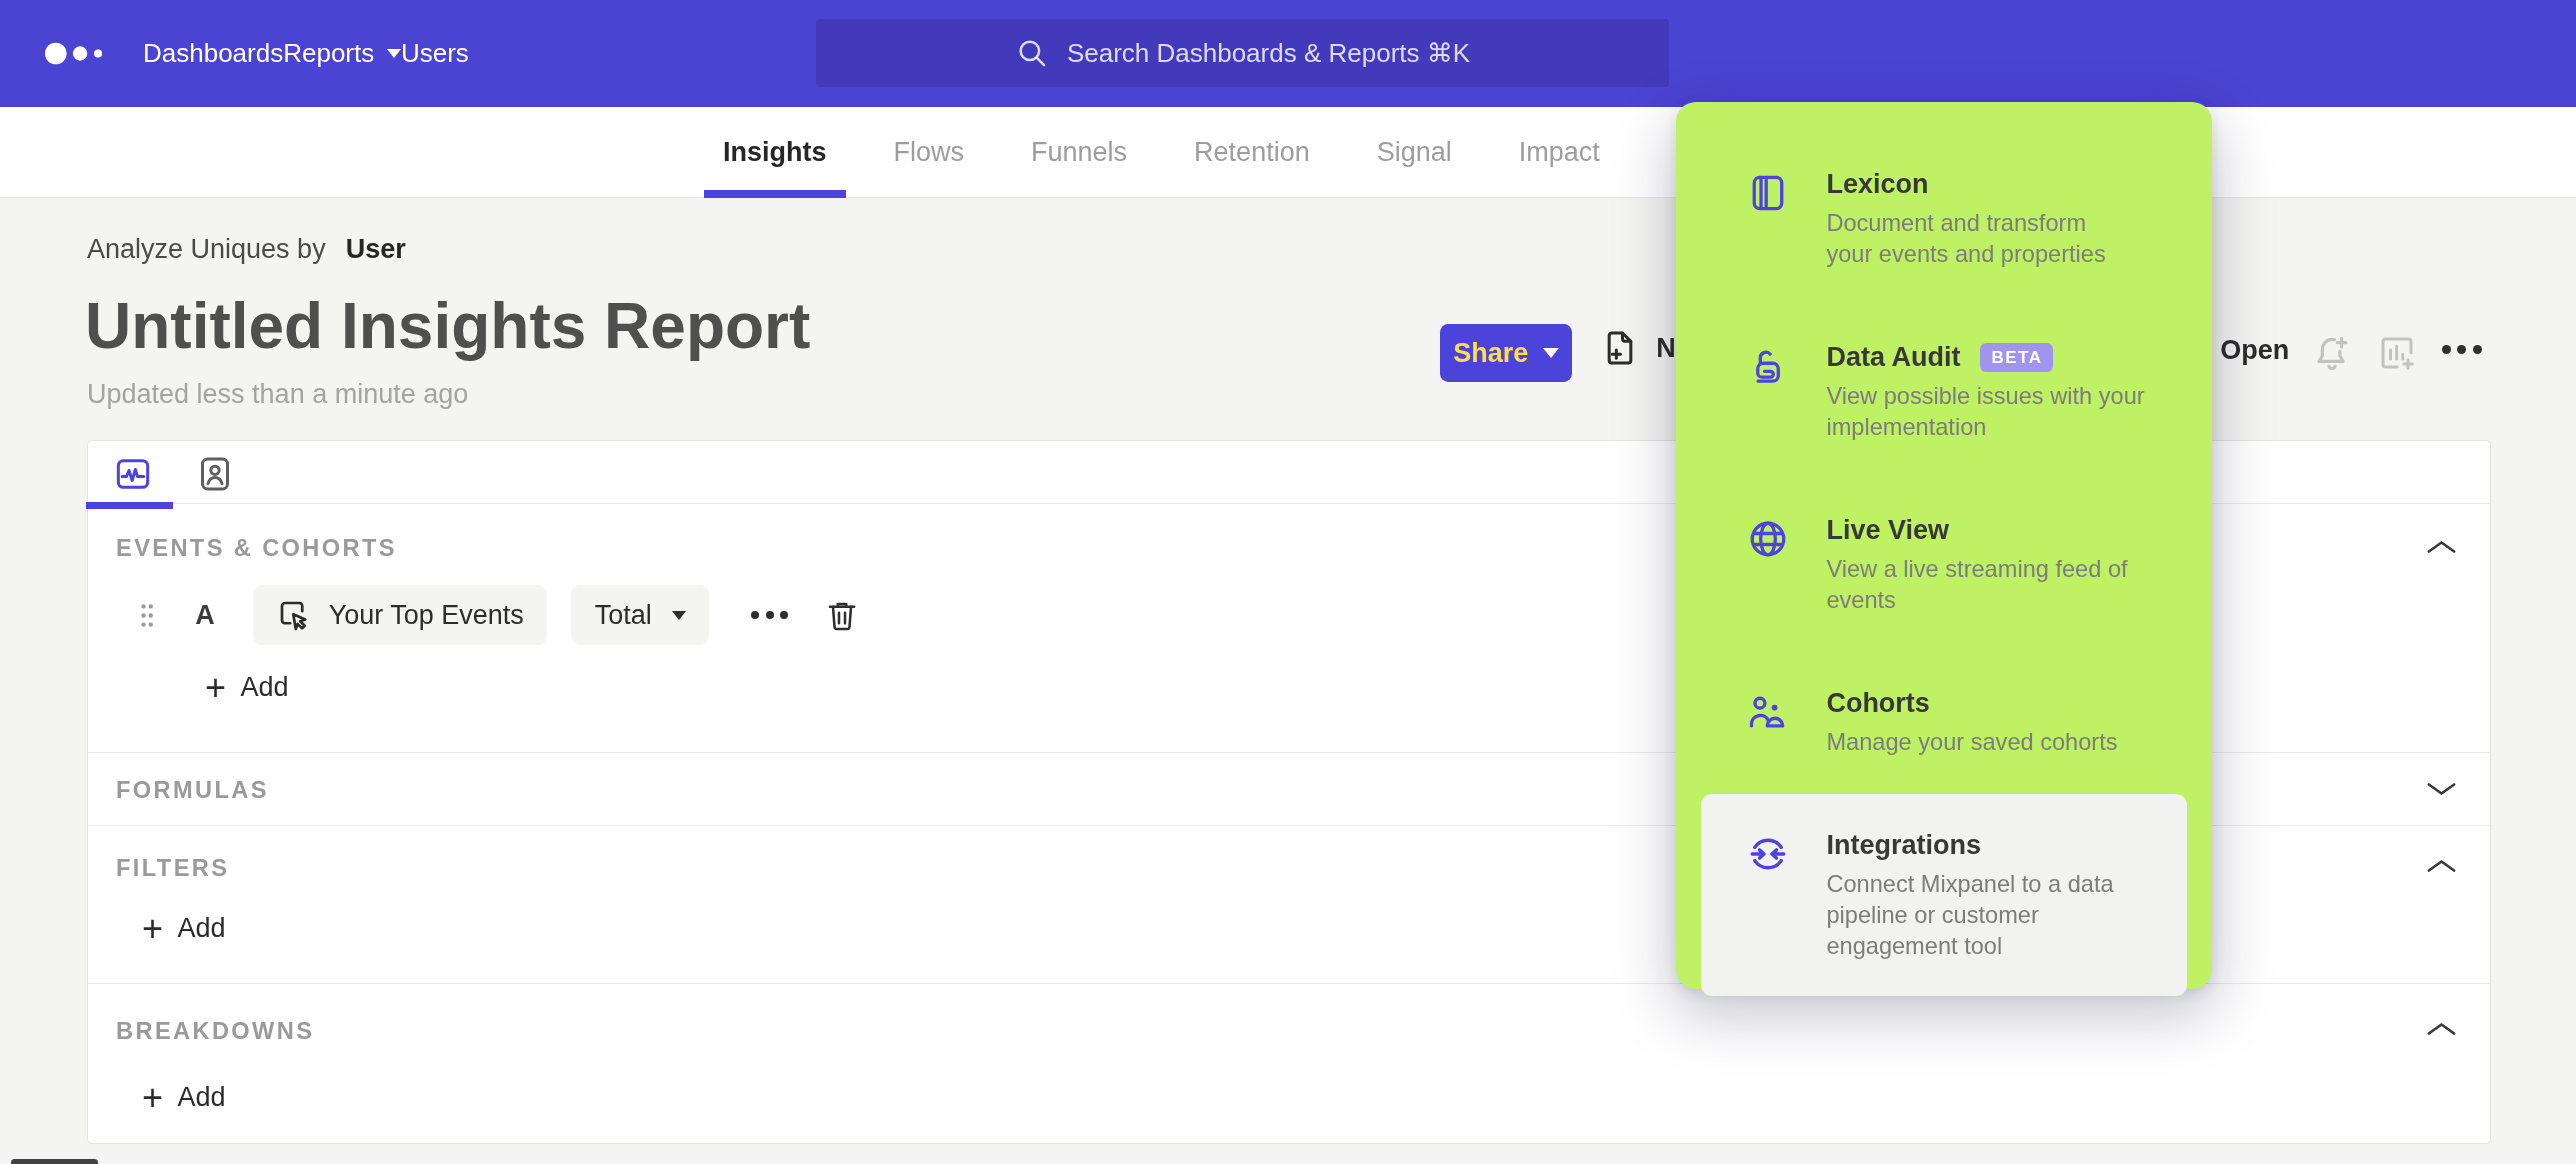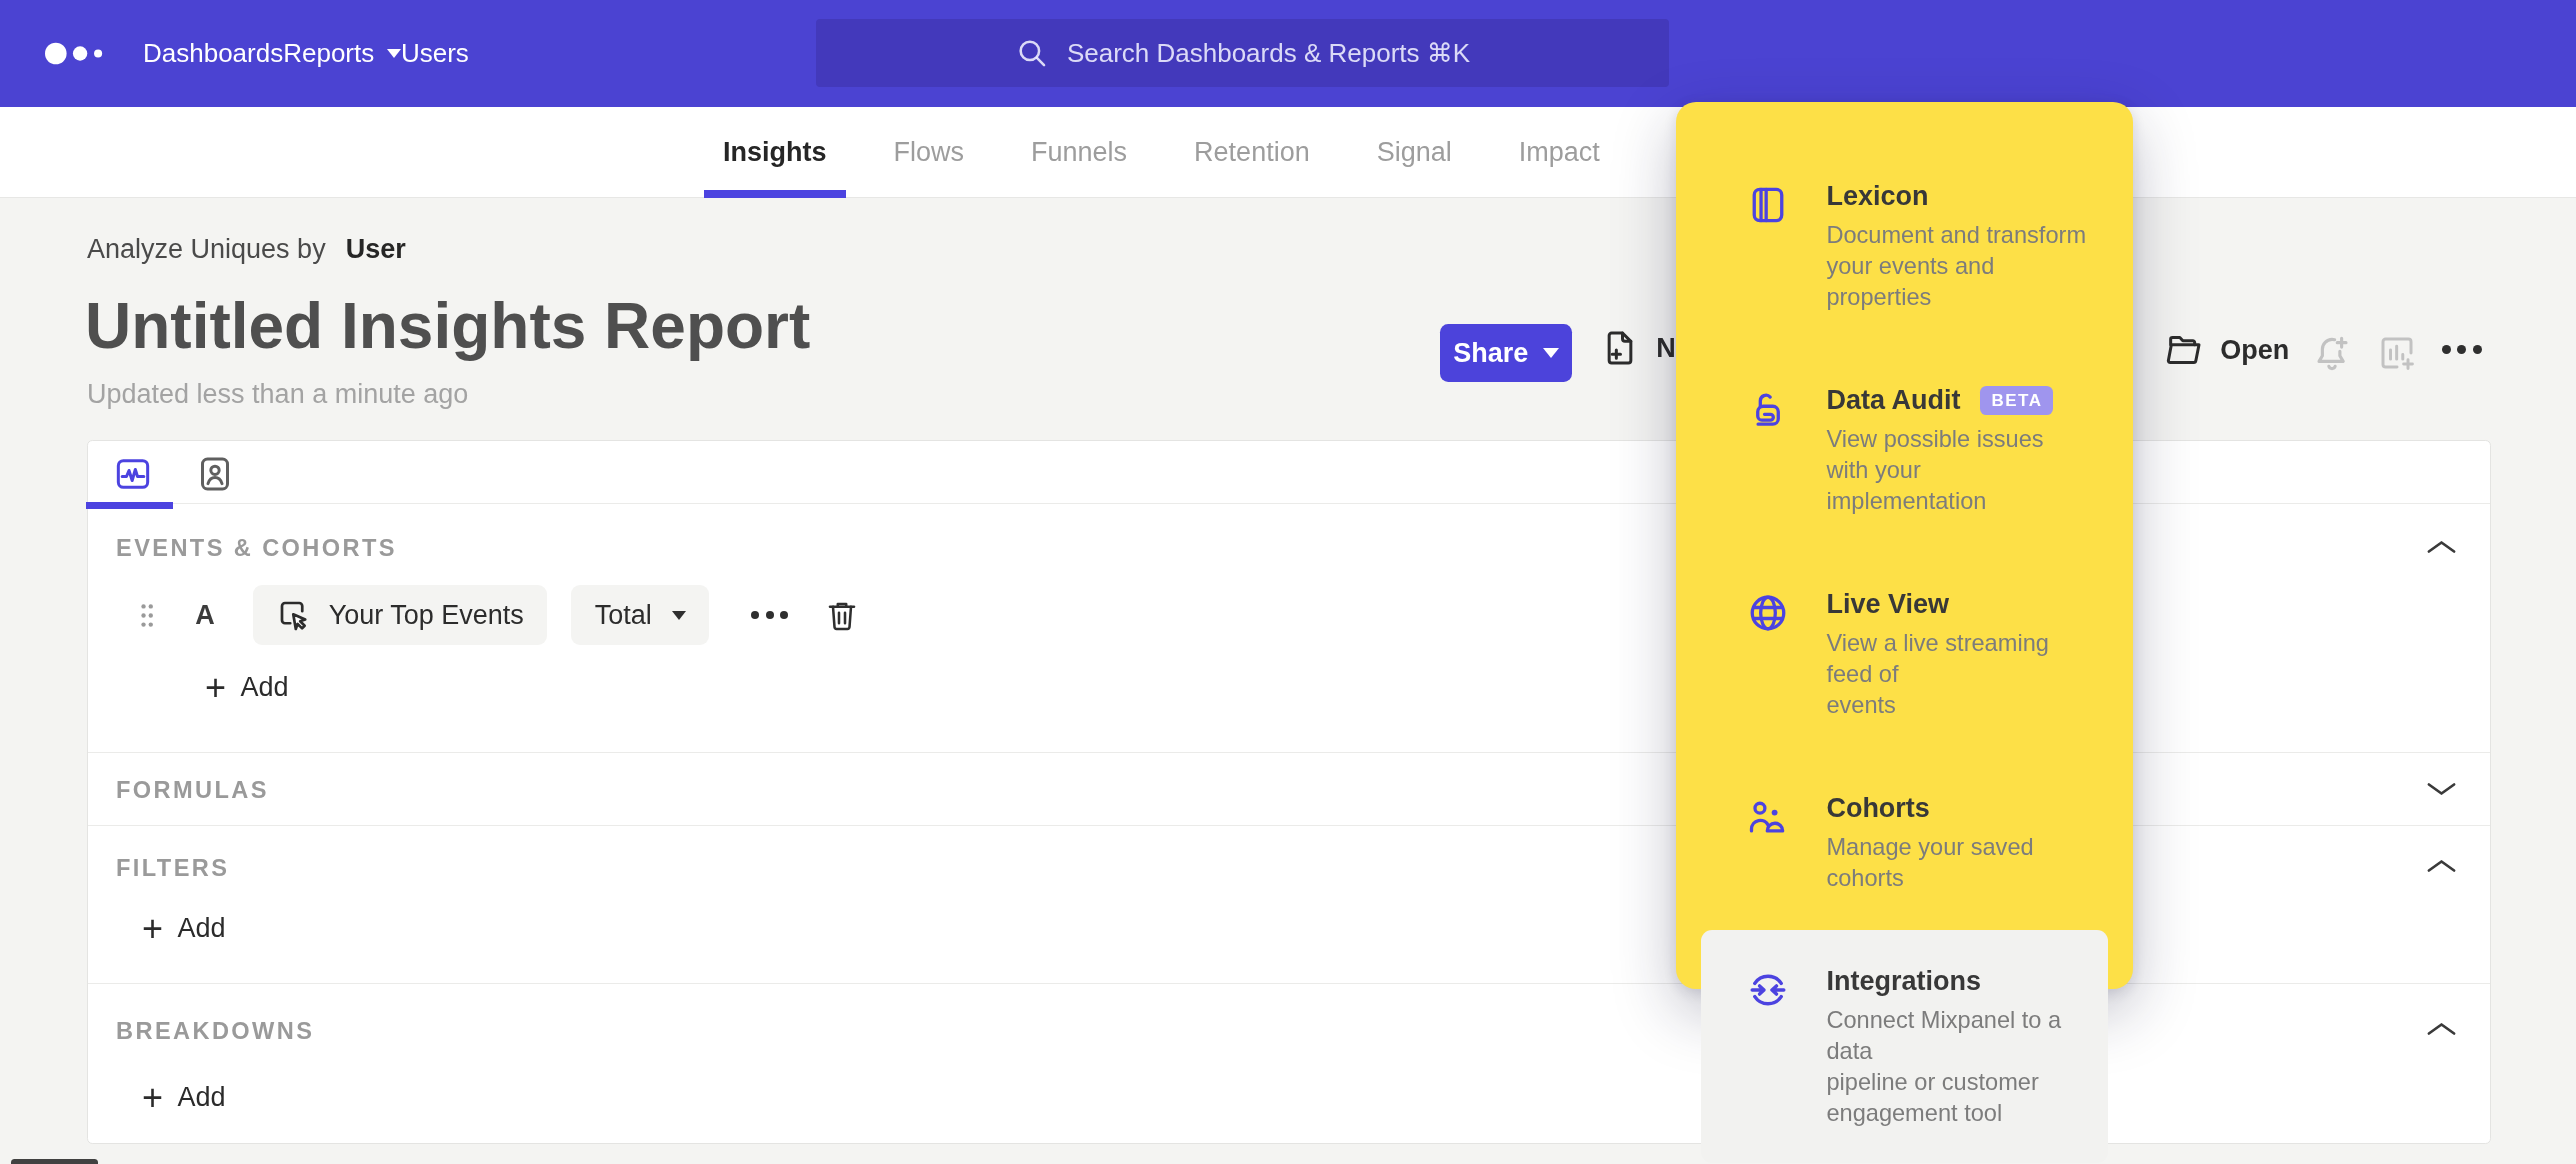--- a/index.html
+++ b/index.html
@@ -44,21 +44,21 @@
   
   .content { position:absolute; left:0; top:198px; width:2576px; height:967px; }
   .analyze-row { position:absolute; left:87px; top:36px; display:flex; gap:20px; font-size:27px; }
   .analyze-prefix { color:#4a4a4a; font-weight:500; }
   .analyze-value { color:#262626; font-weight:700; cursor:pointer; }
   .report-title { position:absolute; left:85px; top:91px; font-size:64px; font-weight:700; color:#4f4f4f; }
   .report-updated { position:absolute; left:87px; top:181px; font-size:27px; color:#a3a3a3; }
 
   .share-btn {
     position:absolute; left:1440px; top:126px; width:132px; height:58px;
-    background:#4c43db; color:#ffffff; border:none; border-radius:8.2px;
+    background:#4c43db; color:#fde047; border:none; border-radius:8.2px;
     font-family:inherit; font-size:27px; font-weight:600;
     display:flex; align-items:center; justify-content:center; gap:14.5px; cursor:pointer;
   }
   .share-btn .tri { border-top-width:10px; border-left-width:8.2px; border-right-width:8.2px; }
   .text-action { position:absolute; display:flex; align-items:center; gap:16.3px; background:none; border:none; font-family:inherit; font-size:27px; font-weight:600; color:#2c2c2c; cursor:pointer; }
   .icon-action { position:absolute; background:none; border:none; cursor:pointer; }
   .disabled { color:#c2c2c2 !important; }
   .dots-h { display:flex; gap:6.3px; align-items:center; cursor:pointer; }
   .dots-h i { width:9px; height:9px; border-radius:50%; background:#2f2f2f; }
 
@@ -93,24 +93,24 @@
   .event-row .dots-h i { width:8.2px; height:8.2px; }
   .trash-btn { margin-left:36px; width:36px; height:38px; color:#2f2f2f; cursor:pointer; }
   .add-btn {
     position:absolute; display:flex; align-items:center; gap:14.5px;
     background:none; border:none; font-family:inherit; font-size:27px; font-weight:500; color:#2b2b2b; cursor:pointer;
   }
   .add-btn .plus { font-size:36px; font-weight:300; line-height:27px; color:#2b2b2b; }
 
   
   .app-menu {
-    position:absolute; left:1676px; top:102px; width:457px; height:887px;
-    background:#fde047; border-radius:20px; z-index:50;
+    position:absolute; left:1676px; top:102px; width:536px; height:887px;
+    background:#bef264; border-radius:20px; z-index:50;
     box-shadow:0 22px 63px rgba(25,25,60,0.28), 0 3.6px 12.7px rgba(25,25,60,0.12);
-    padding:43px 0 0 0;
+    padding:31px 0 0 0;
   }
   .menu-item { margin:0 25.4px 1.8px 25.4px; padding:36px 16.3px 34px 45px; border-radius:11px; display:flex; gap:36px; align-items:flex-start; cursor:pointer; }
   .menu-item.hovered { background:#f2f2f0; }
   .menu-icon { width:44px; color:#4c43e0; flex:none; margin-top:1.8px; }
   .menu-title-row { display:flex; align-items:center; }
   .menu-title { font-size:27px; font-weight:600; color:#383838; }
   .beta-badge { display:inline-block; margin-left:20px; background:#9f95ee; color:#fff; font-size:17px; font-weight:700; letter-spacing:1.5px; padding:5.4px 11px 4.5px; border-radius:6.3px; }
   .menu-desc { margin-top:8.2px; font-size:23.6px; line-height:31px; color:#7c7c7c; white-space:pre-line; max-width:337px; }
 
   .corner-widget { position:absolute; left:11px; bottom:0; width:87px; height:6.3px; background:#414141; border-radius:3.6px 3.6px 0 0; }

